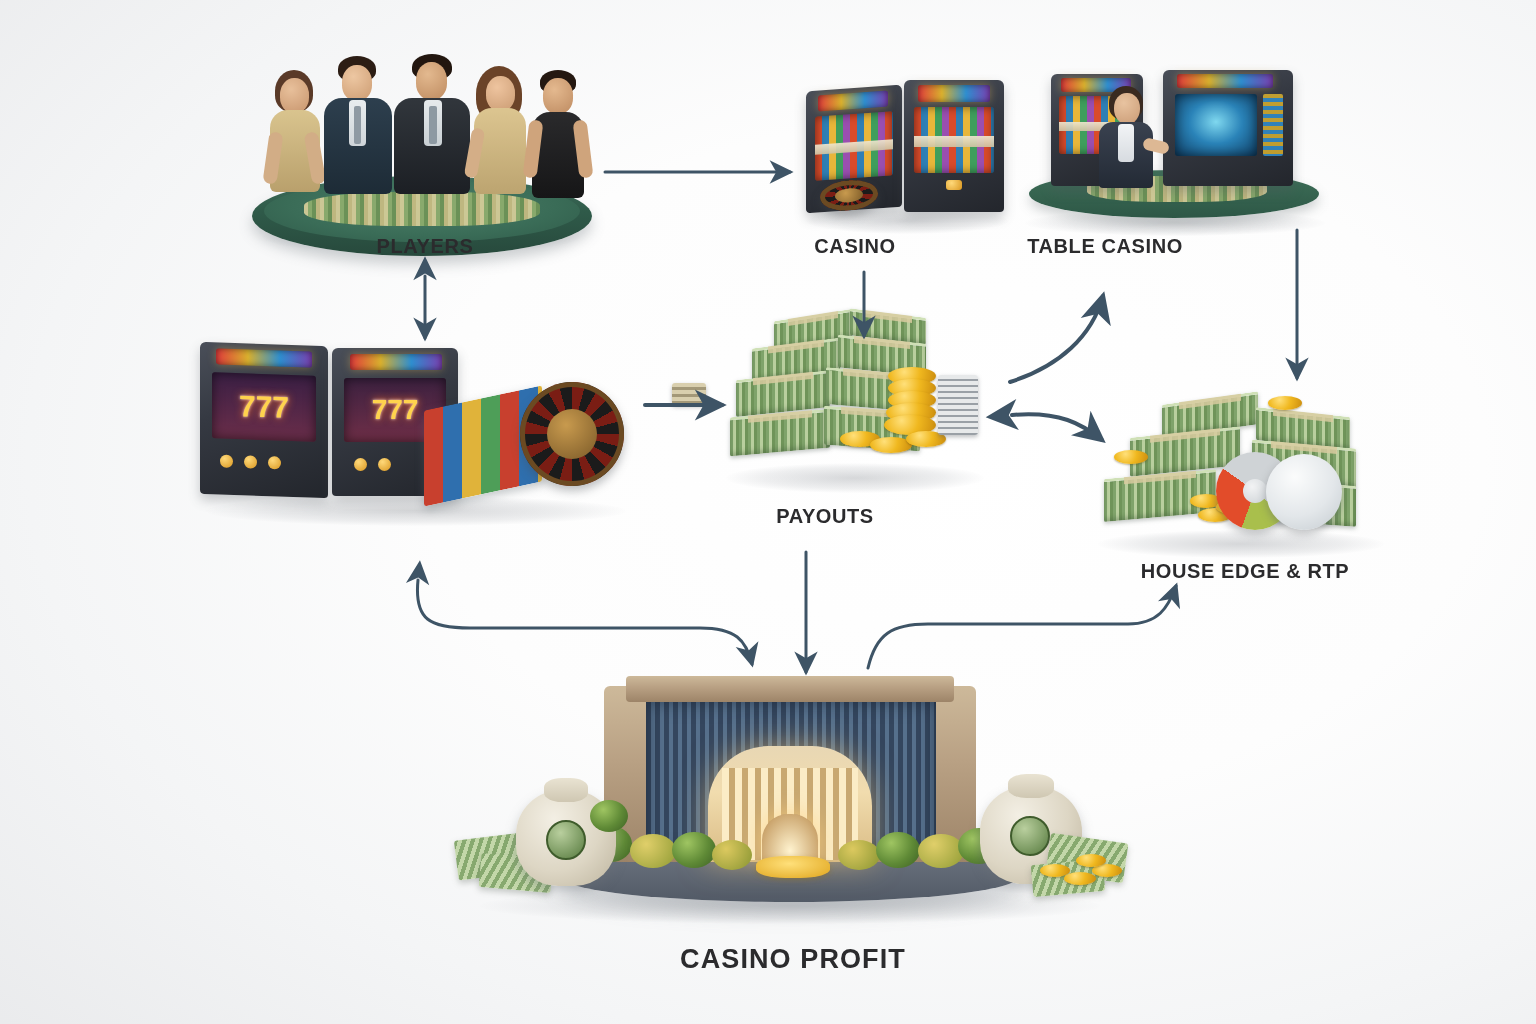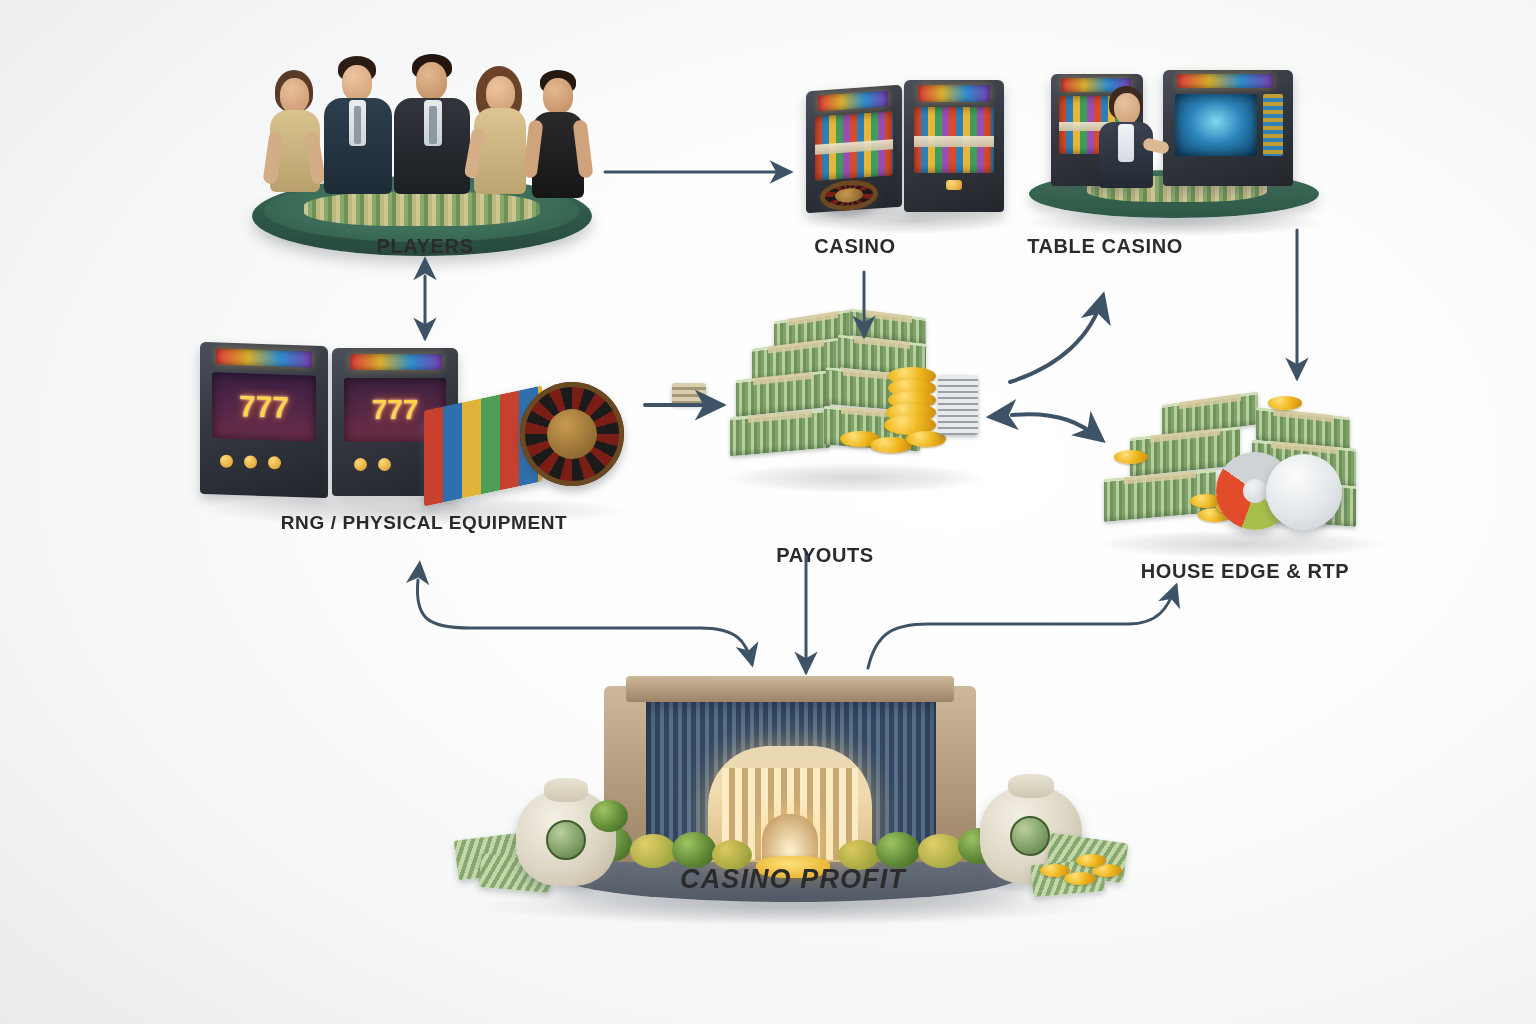--- a/index.html
+++ b/index.html
@@ -352,21 +352,20 @@
                 background:
                   repeating-linear-gradient(90deg,#c8402e 0px,#c8402e 19px,#2f6fae 19px,#2f6fae 38px,#e0b33a 38px,#e0b33a 57px,#4e9e58 57px,#4e9e58 76px),
                   repeating-linear-gradient(0deg,rgba(255,255,255,.22) 0px,rgba(255,255,255,.22) 2px,transparent 2px,transparent 18px);
                 box-shadow:0 4px 9px rgba(90,100,105,.35);"></div>
 
     <div class="roulette" style="left:324px; top:46px; width:104px; height:104px;"></div>
 
     <div style="position:absolute;left:272px;top:16px;width:164px;height:142px;border-radius:5px;z-index:-1;
                 background:linear-gradient(165deg,#3e434c,#1e2126);box-shadow:0 6px 12px rgba(85,92,100,.3);"></div>
   </div>
-  <div class="label lbl-sm" style="left:424px; top:512px;">RNG / PHYSICAL EQUIPMENT</div>
 
   <div class="node" style="left:720px; top:305px; width:270px; height:180px;">
     <div class="shadow-ell" style="left:6px; top:158px; width:258px; height:30px;"></div>
 
     <div class="bundle" style="left:54px; top:10px; width:78px; height:26px; transform:skewY(-9deg);"></div>
     <div class="bundle" style="left:130px; top:8px; width:76px; height:24px; transform:skewY(7deg);"></div>
     <div class="bundle" style="left:32px; top:38px; width:88px; height:30px; transform:skewY(-7deg);"></div>
     <div class="bundle" style="left:118px; top:34px; width:88px; height:30px; transform:skewY(6deg);"></div>
     <div class="bundle" style="left:16px; top:70px; width:94px; height:34px; transform:skewY(-6deg);"></div>
     <div class="bundle" style="left:106px; top:66px; width:92px; height:34px; transform:skewY(5deg);"></div>
@@ -380,21 +379,21 @@
     <div class="coin" style="left:164px; top:110px; width:52px; height:20px;"></div>
     <div class="coin" style="left:120px; top:126px; width:40px; height:16px;"></div>
     <div class="coin" style="left:150px; top:132px; width:42px; height:16px;"></div>
     <div class="coin" style="left:186px; top:126px; width:40px; height:16px;"></div>
 
     <div class="chipstack" style="left:218px; top:70px; width:40px; height:60px;"></div>
 
     <div class="chipstack" style="left:-48px; top:78px; width:34px; height:22px;
                 background:repeating-linear-gradient(180deg,#d9cfae 0px,#d9cfae 4px,#a39878 4px,#a39878 7px);"></div>
   </div>
-  <div class="label lbl-md" style="left:825px; top:505px;margin-top:39px;">PAYOUTS</div>
+  <div class="label lbl-md" style="left:825px; top:505px;">PAYOUTS</div>
 
   <div class="node" style="left:1090px; top:390px; width:300px; height:160px;">
     <div class="shadow-ell" style="left:8px; top:140px; width:286px; height:28px;"></div>
 
     <div class="bundle" style="left:72px; top:8px; width:96px; height:30px; transform:skewY(-8deg);"></div>
     <div class="bundle" style="left:166px; top:22px; width:94px; height:30px; transform:skewY(6deg);"></div>
     <div class="bundle" style="left:40px; top:42px; width:110px; height:36px; transform:skewY(-6deg);"></div>
     <div class="bundle" style="left:162px; top:54px; width:104px; height:36px; transform:skewY(5deg);"></div>
     <div class="bundle" style="left:14px; top:84px; width:112px; height:40px; transform:skewY(-5deg);"></div>
     <div class="bundle" style="left:158px; top:92px; width:108px; height:38px; transform:skewY(4deg);"></div>
@@ -449,21 +448,21 @@
     <div class="bag" style="left:540px; top:136px; width:102px; height:98px;"></div>
     <div class="bag-neck" style="left:568px; top:124px; width:46px; height:24px;"></div>
     <div class="bag-seal" style="left:570px; top:166px; width:36px; height:36px;"></div>
     <div class="cash-pile" style="left:608px; top:188px; width:78px; height:40px; transform:rotate(8deg);"></div>
     <div class="cash-pile" style="left:592px; top:212px; width:72px; height:32px; transform:rotate(-5deg);"></div>
     <div class="coin" style="left:600px; top:214px; width:30px; height:13px;"></div>
     <div class="coin" style="left:624px; top:222px; width:32px; height:13px;"></div>
     <div class="coin" style="left:652px; top:214px; width:30px; height:13px;"></div>
     <div class="coin" style="left:636px; top:204px; width:30px; height:13px;"></div>
   </div>
-  <div class="label lbl-lg" style="left:793px; top:864px;font-style:italic;">CASINO PROFIT</div>
+  <div class="label lbl-lg" style="left:793px; top:944px;">CASINO PROFIT</div>
 
   <svg class="arrows" viewBox="0 0 1536 1024">
     <defs>
       <marker id="ah" markerWidth="9" markerHeight="9" refX="7.2" refY="4.5" orient="auto" markerUnits="strokeWidth">
         <path d="M0.4,0.6 L8.4,4.5 L0.4,8.4 L2.6,4.5 Z" fill="#3e5466"></path>
       </marker>
       <marker id="ah-start" markerWidth="9" markerHeight="9" refX="1.8" refY="4.5" orient="auto-start-reverse" markerUnits="strokeWidth">
         <path d="M0.4,0.6 L8.4,4.5 L0.4,8.4 L2.6,4.5 Z" fill="#3e5466"></path>
       </marker>
     </defs>

